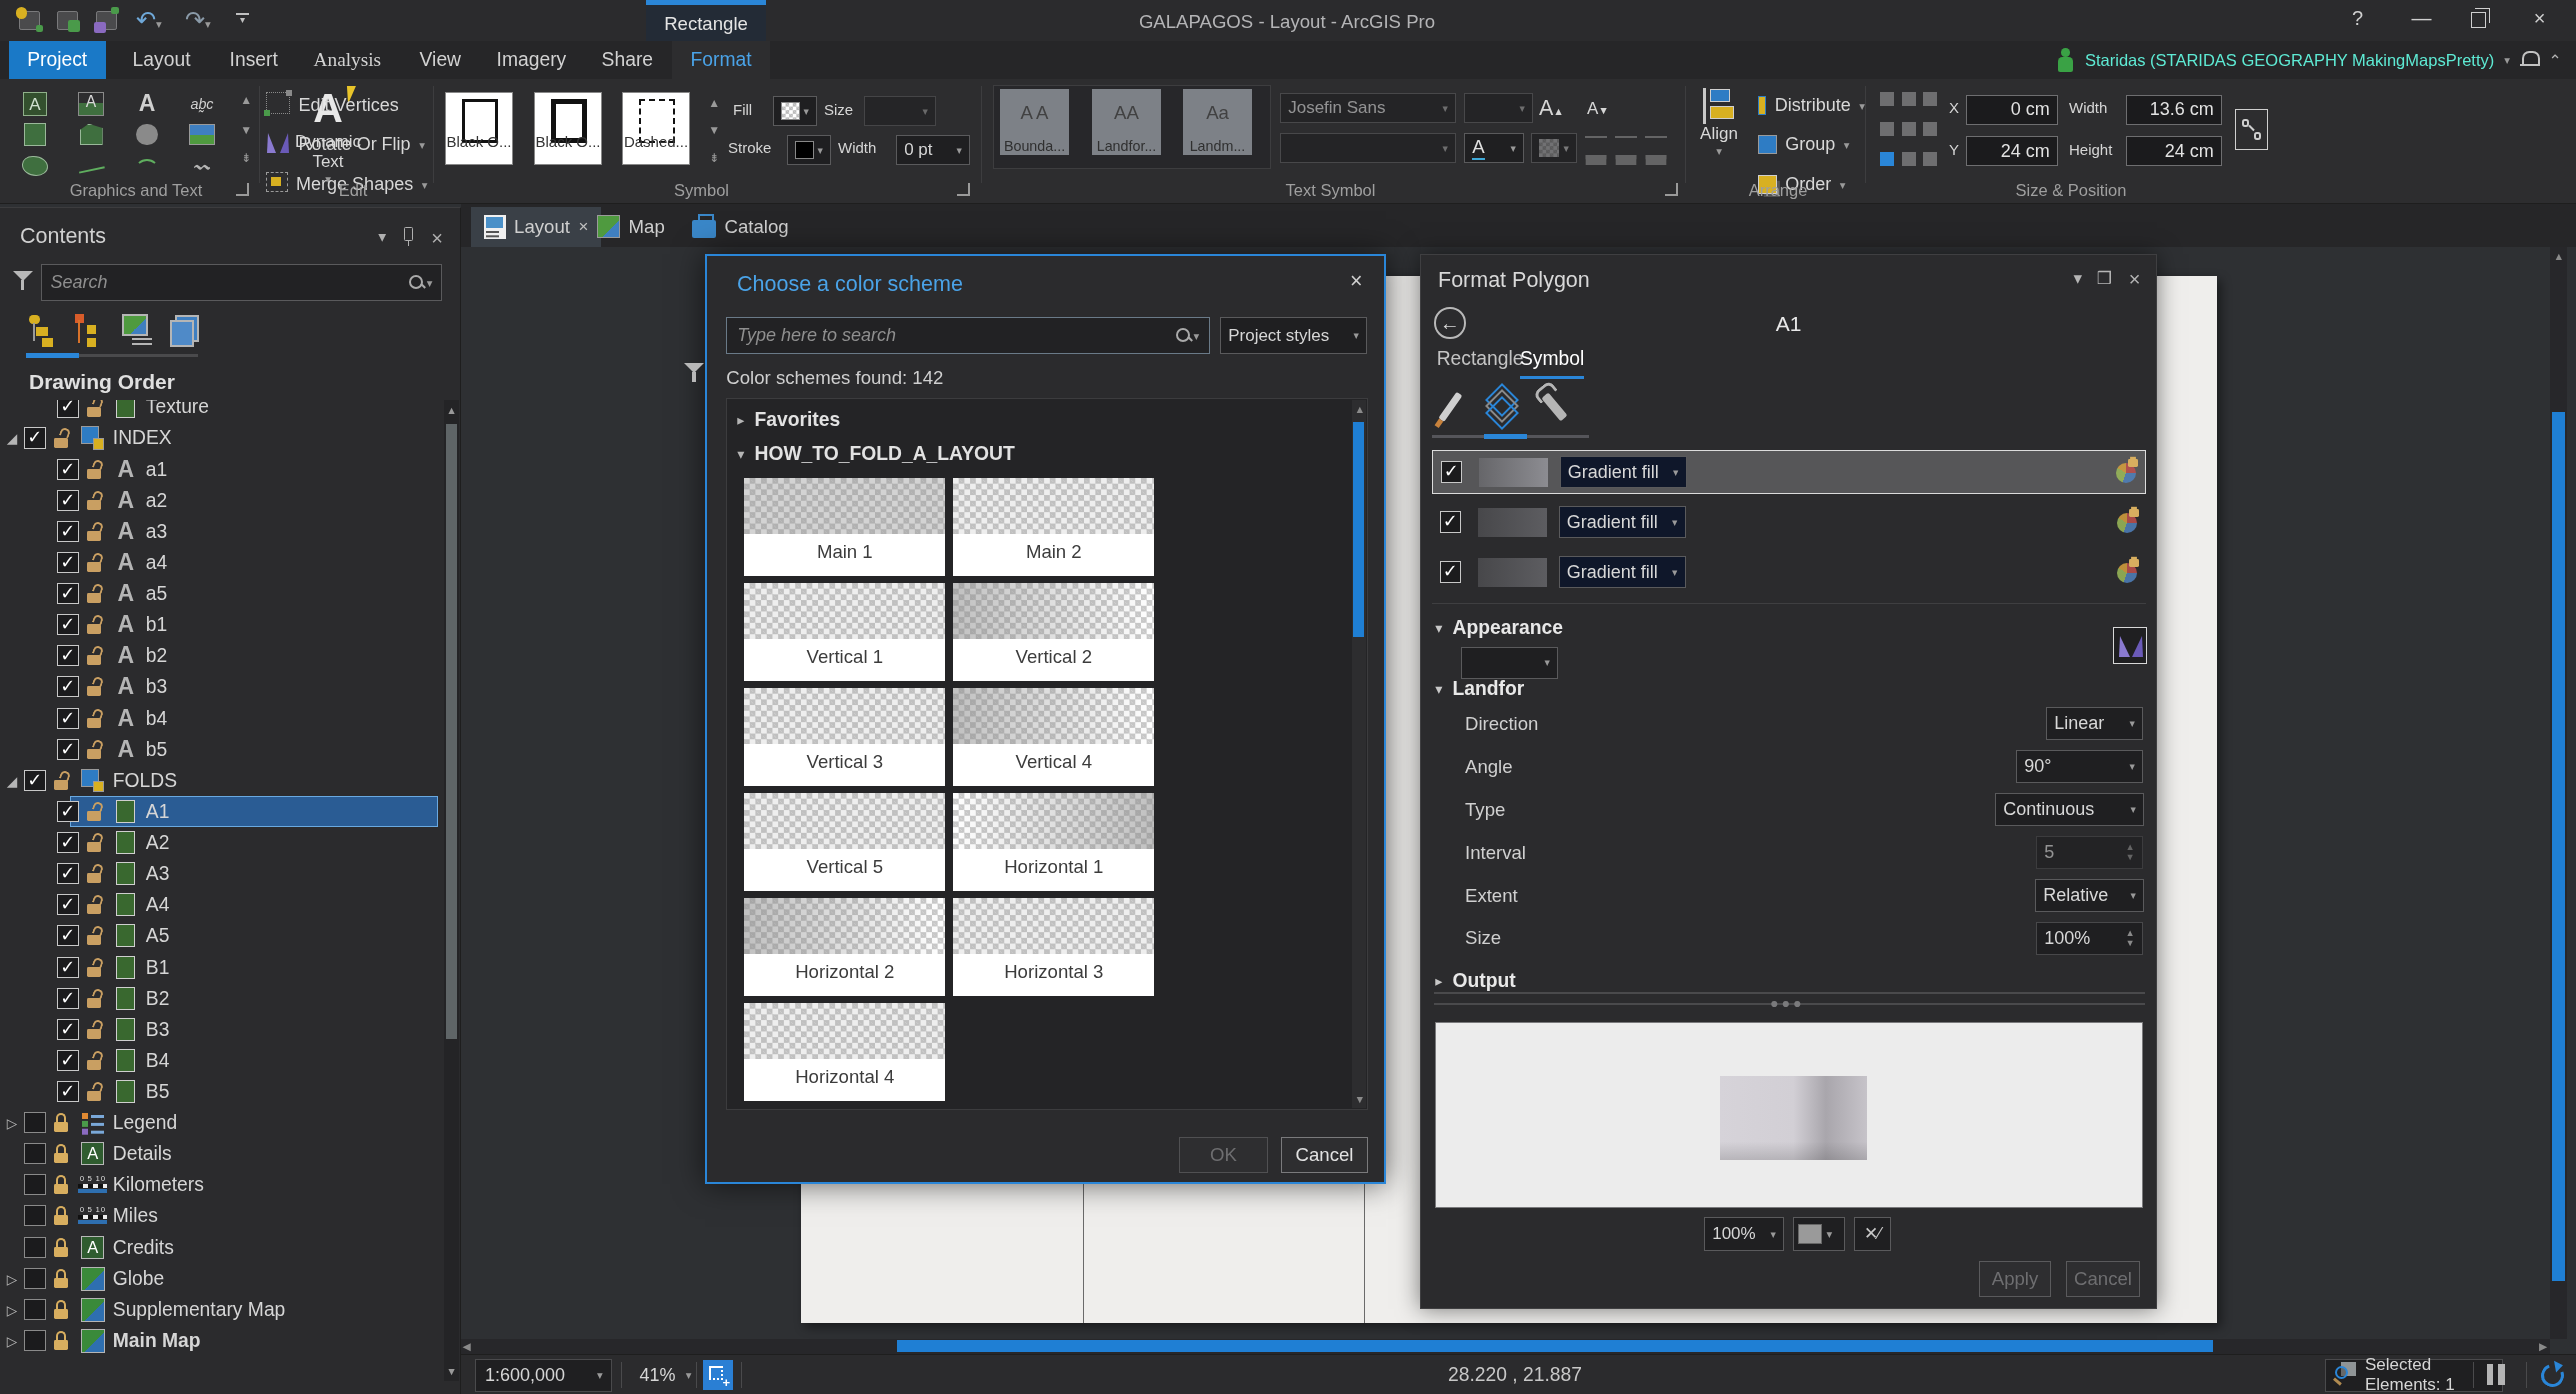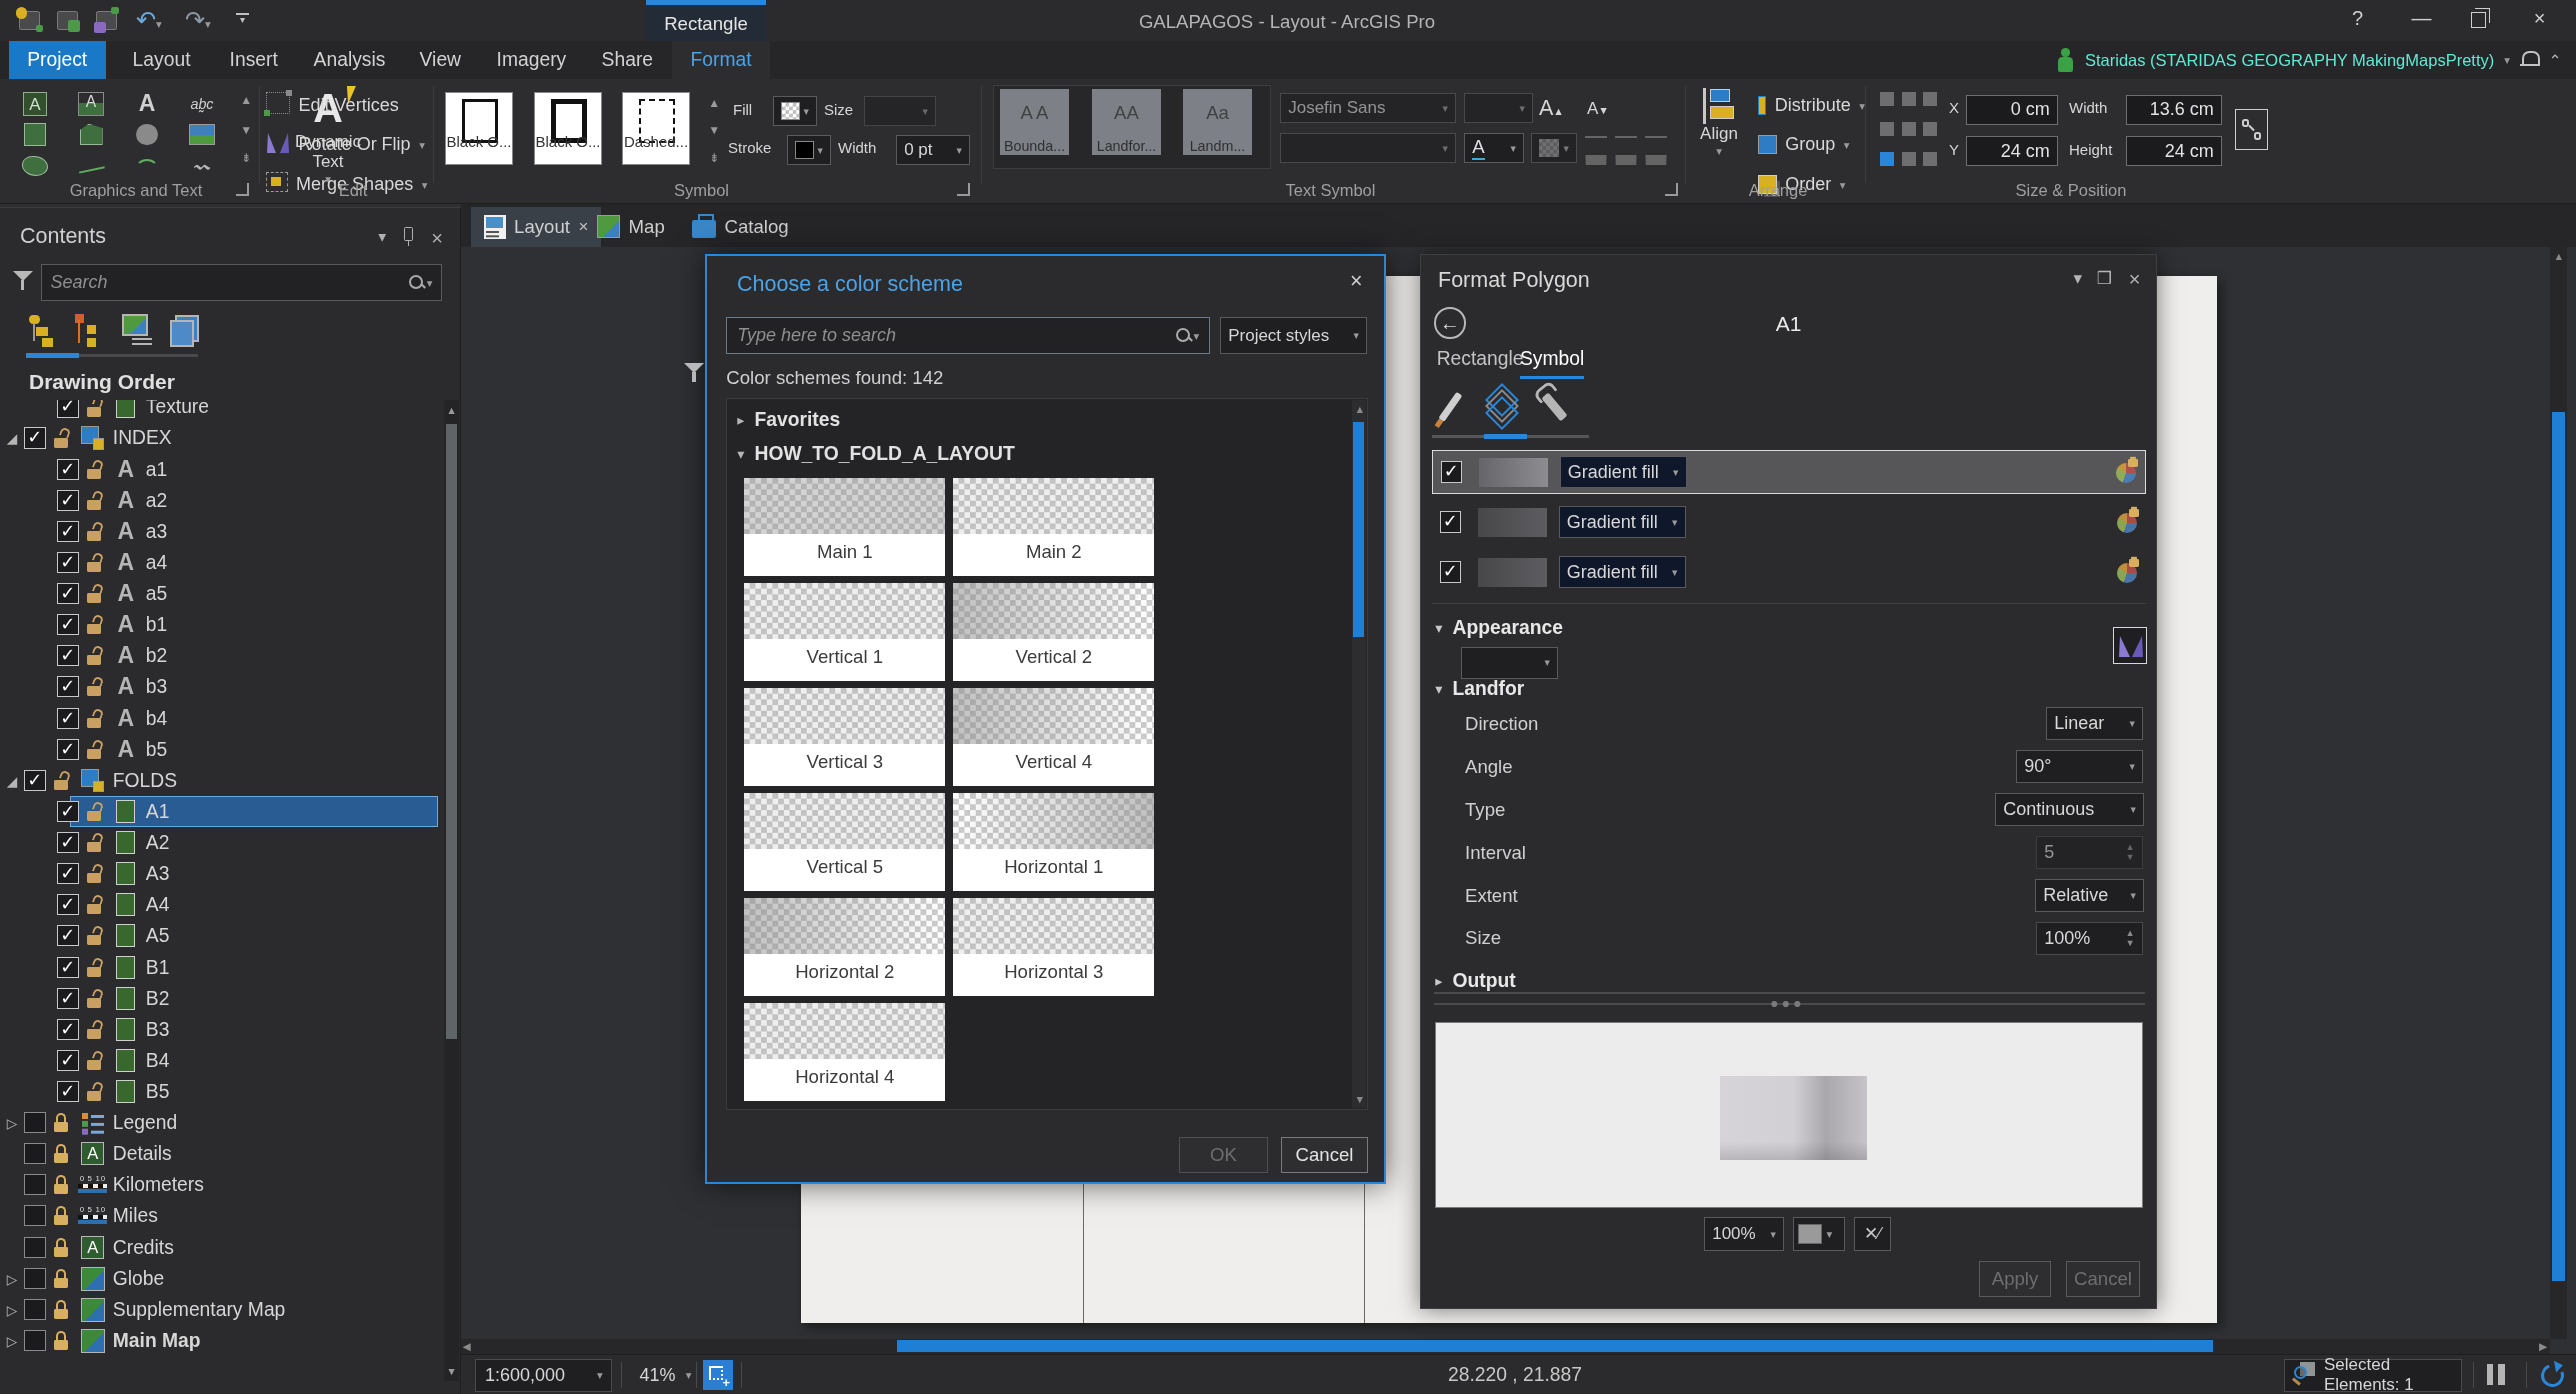--- a/index.html
+++ b/index.html
@@ -268,21 +268,21 @@
     <div id="ribbon-tabs">
         <div class="rtab active" style="left: 8.6px;">
           <span>Project</span>
         </div>
         <div class="rtab" style="left: 114px;">
           <span>Layout</span>
         </div>
         <div class="rtab" style="left: 211px;">
           <span>Insert</span>
         </div>
-        <div class="rtab" style="left: 295px;">
+        <div class="rtab" style="left: 295px; font-family: Liberation Serif, serif;">
           <span>Analysis</span>
         </div>
         <div class="rtab" style="left: 401px;">
           <span>View</span>
         </div>
         <div class="rtab" style="left: 478px;">
           <span>Imagery</span>
         </div>
         <div class="rtab" style="left: 583px;">
           <span>Share</span>
@@ -996,21 +996,21 @@
         <span>41%</span>
         <span class="mini-caret">▾</span>
       </div>
     <div class="ssep" style="left:235px"></div>
     <div id="guide-btn">
         <i></i>
         <b>+</b>
       </div>
     <div class="ssep" style="left:280px"></div>
     <div id="coords">28.220 , 21.887</div>
-    <div class="sbox" style="left:1823px;width:178px;gap:7.2px">
+    <div class="sbox" style="left:1864px;width:178px;gap:7.2px">
       <span class="selmag">
           <i class="m1"></i>
           <i class="m2"></i>
           <i class="m3"></i>
         </span>
       <span style="font-size:17px">Selected Elements: 1</span>
     </div>
     <div class="ssep" style="left:2012px"></div>
     <div class="abs" style="left:2026px;top:8.6px"><span class="pausebar"></span><span class="pausebar"></span></div>
     <div class="ssep" style="left:2065px"></div>

